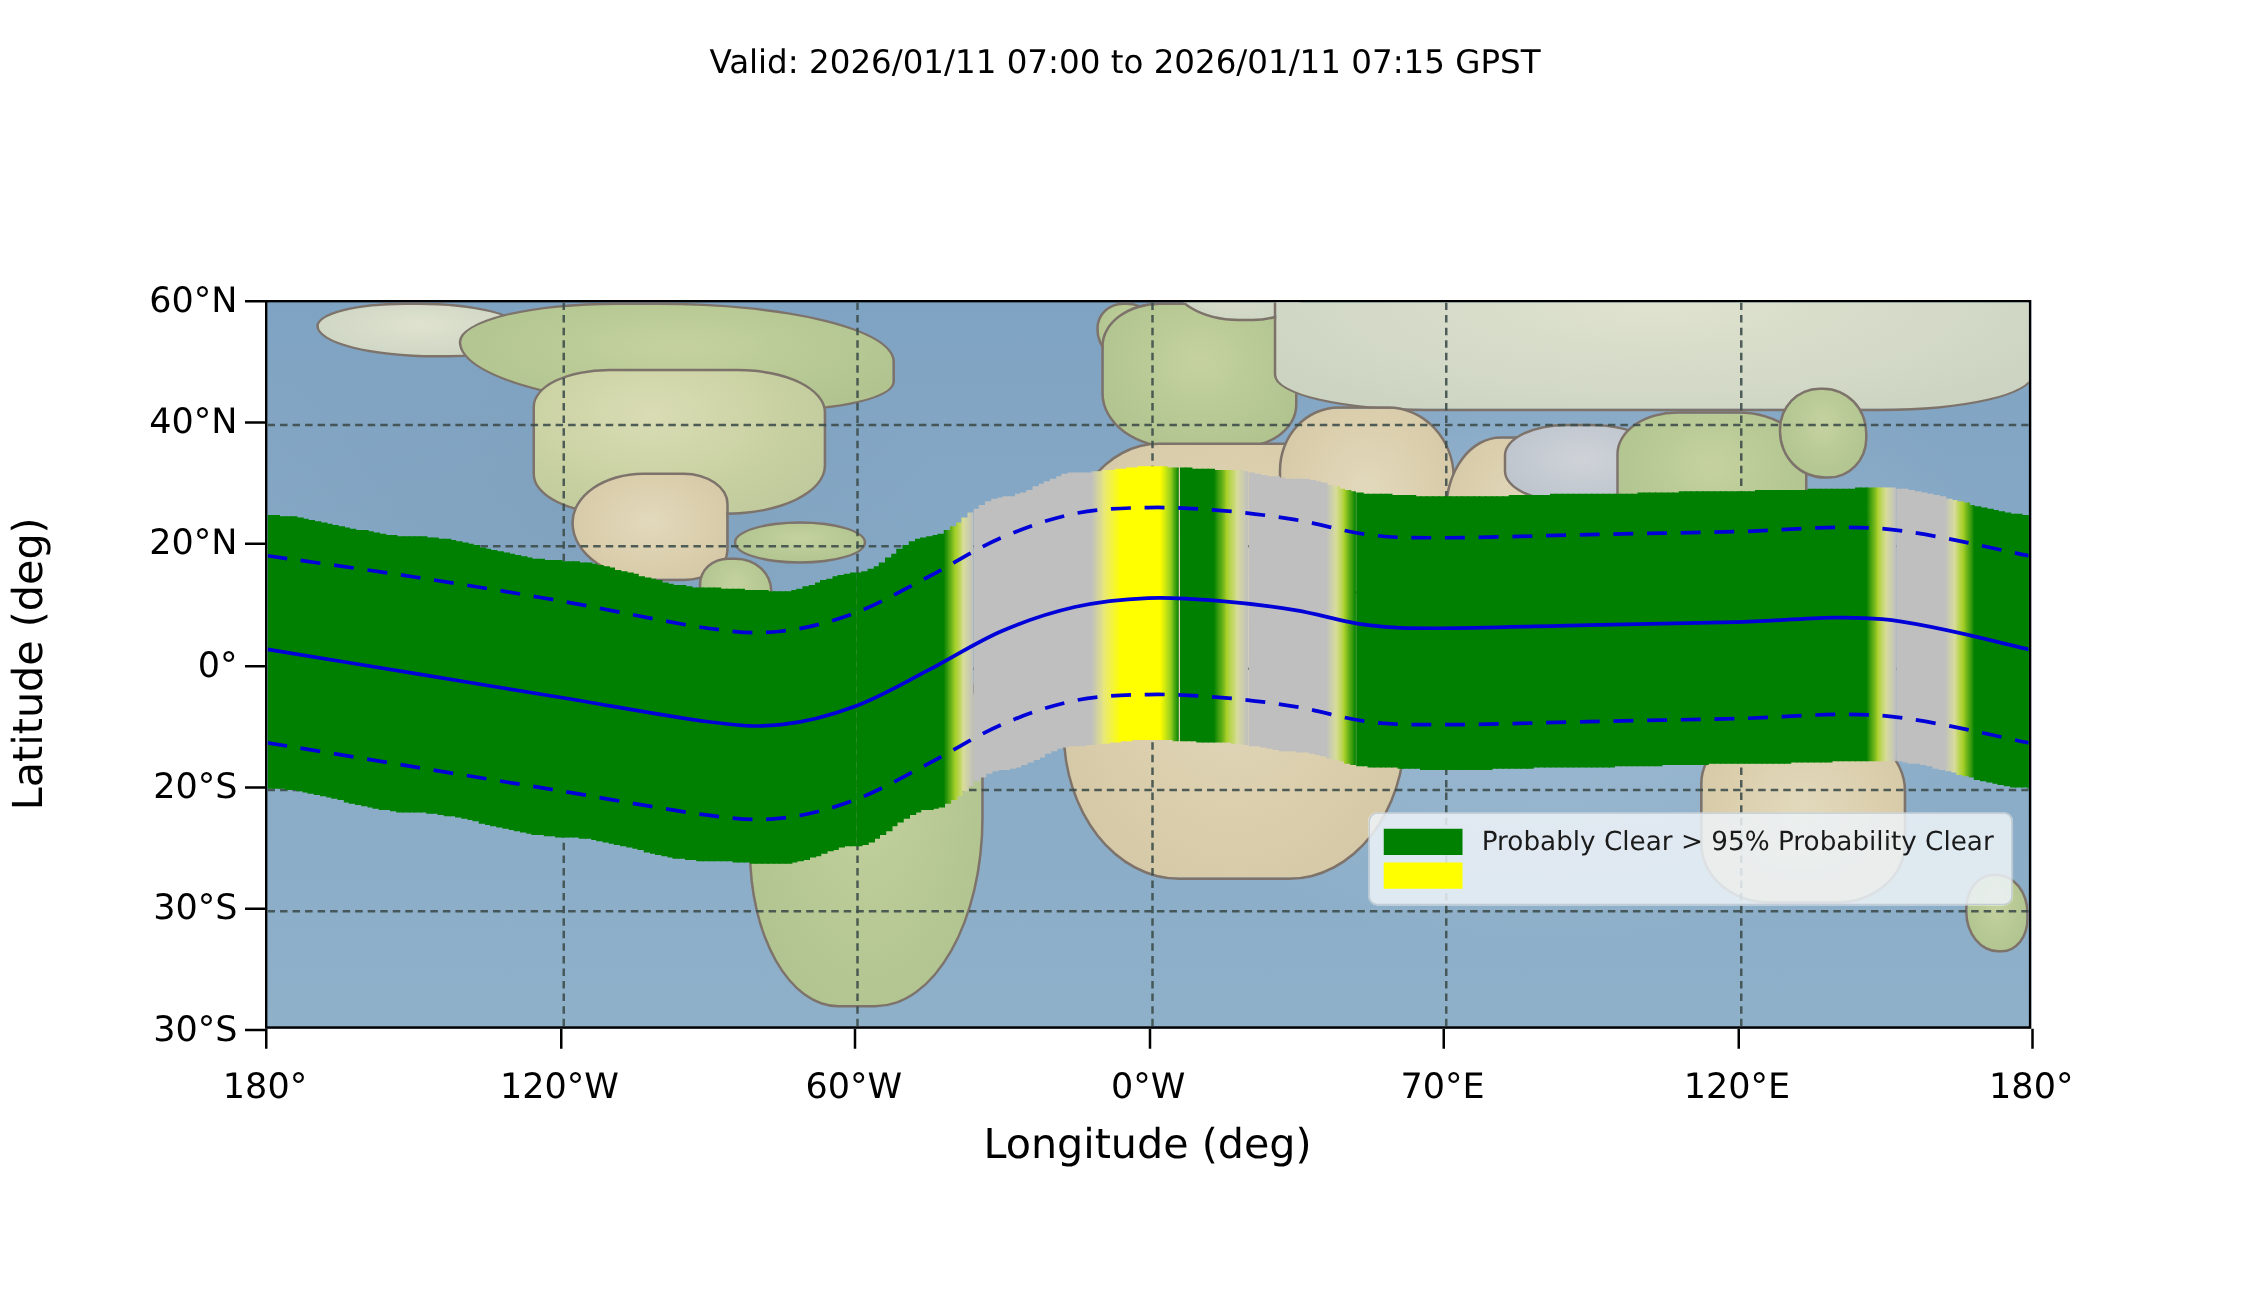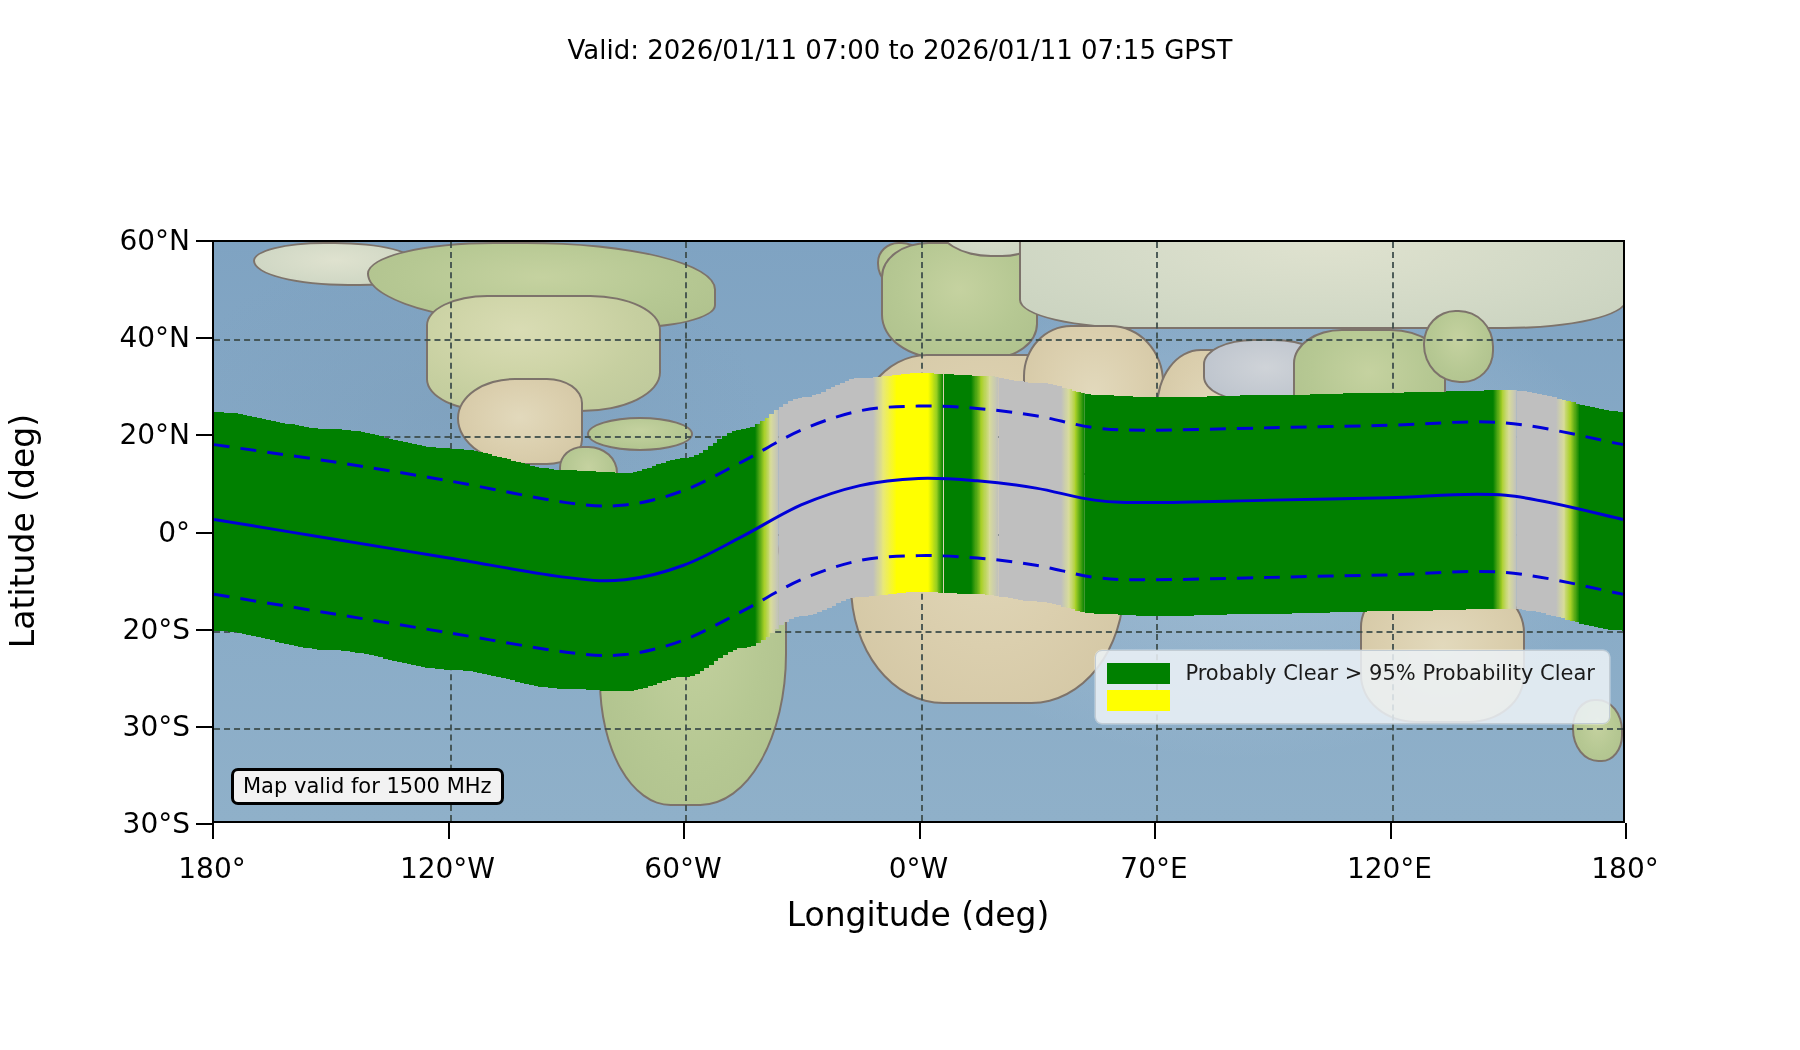--- a/index.html
+++ b/index.html
@@ -481,16 +481,15 @@
     <div id="legend">
         <div class="leg-row">
           <div class="leg-sw" style="background: rgb(0, 128, 0);"></div>
           <div class="leg-tx">Probably Clear &gt; 95% Probability Clear</div>
         </div>
         <div class="leg-row">
           <div class="leg-sw" style="background: rgb(255, 255, 0);"></div>
         </div>
       </div>
 
-    <div id="freq-note">Map valid for 1500 MHz</div>
 
   </div>
 </div>
 
 </body></html>

